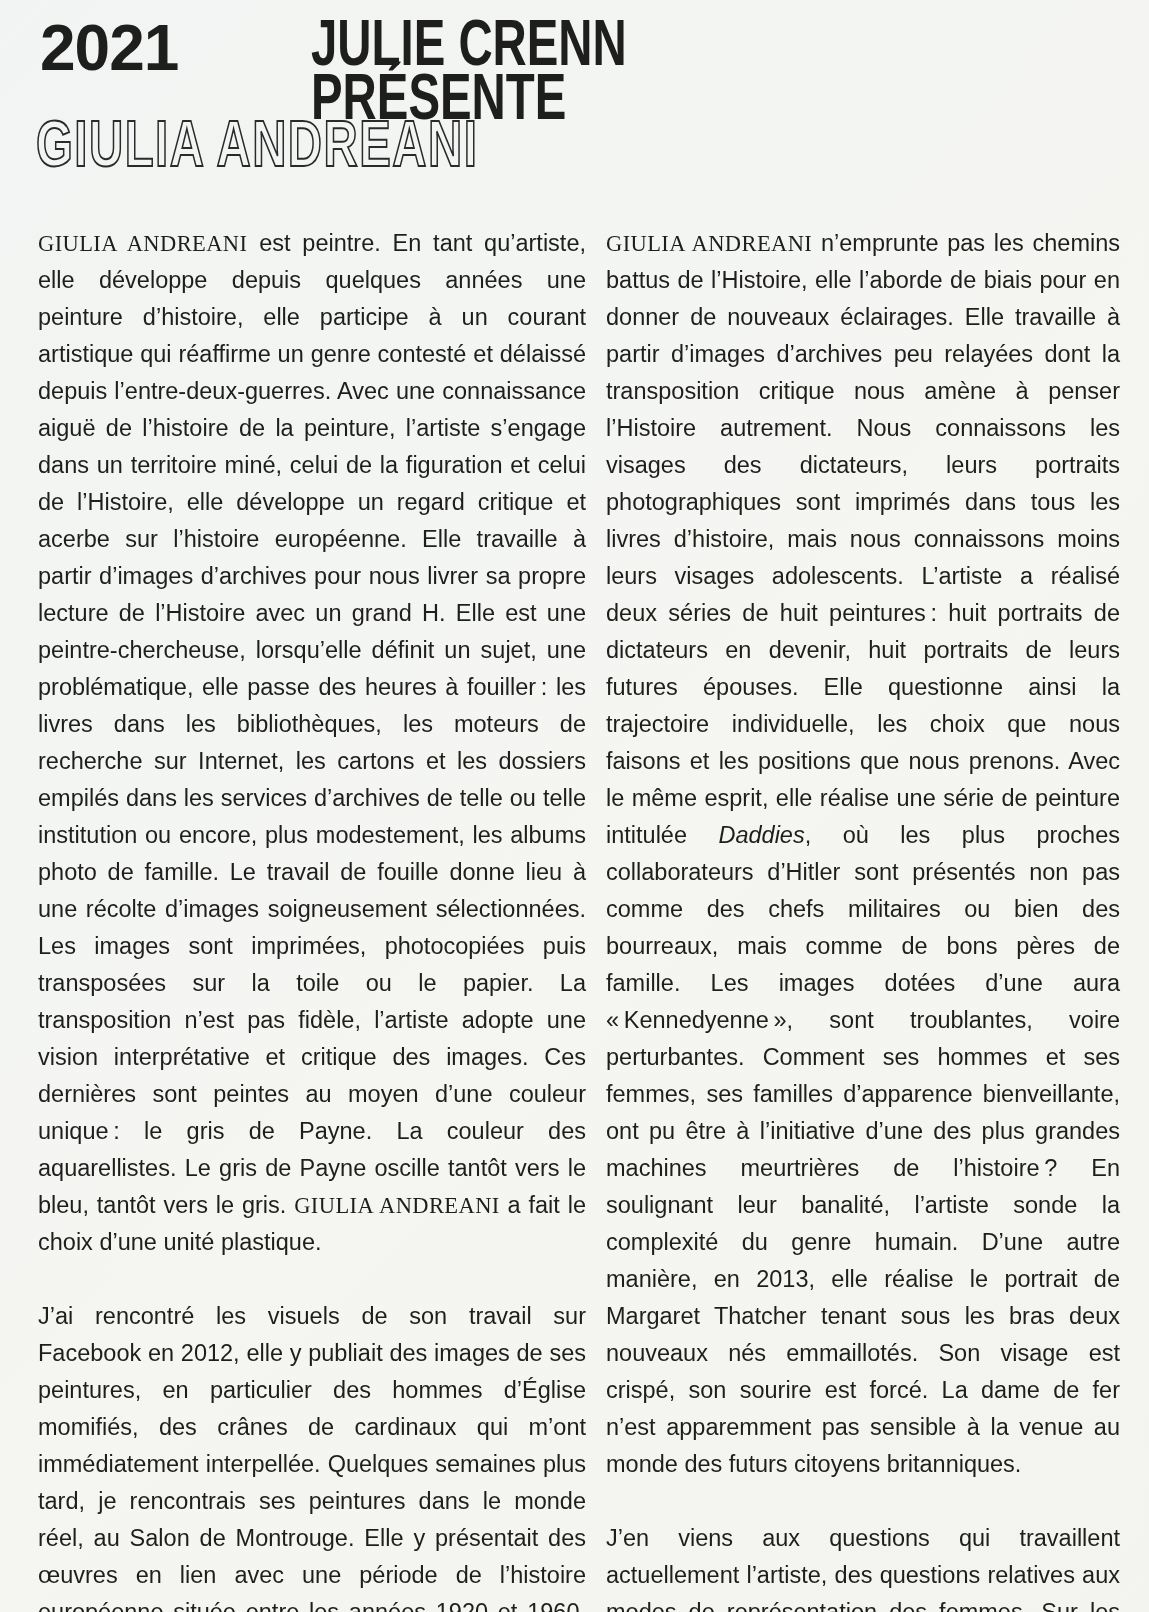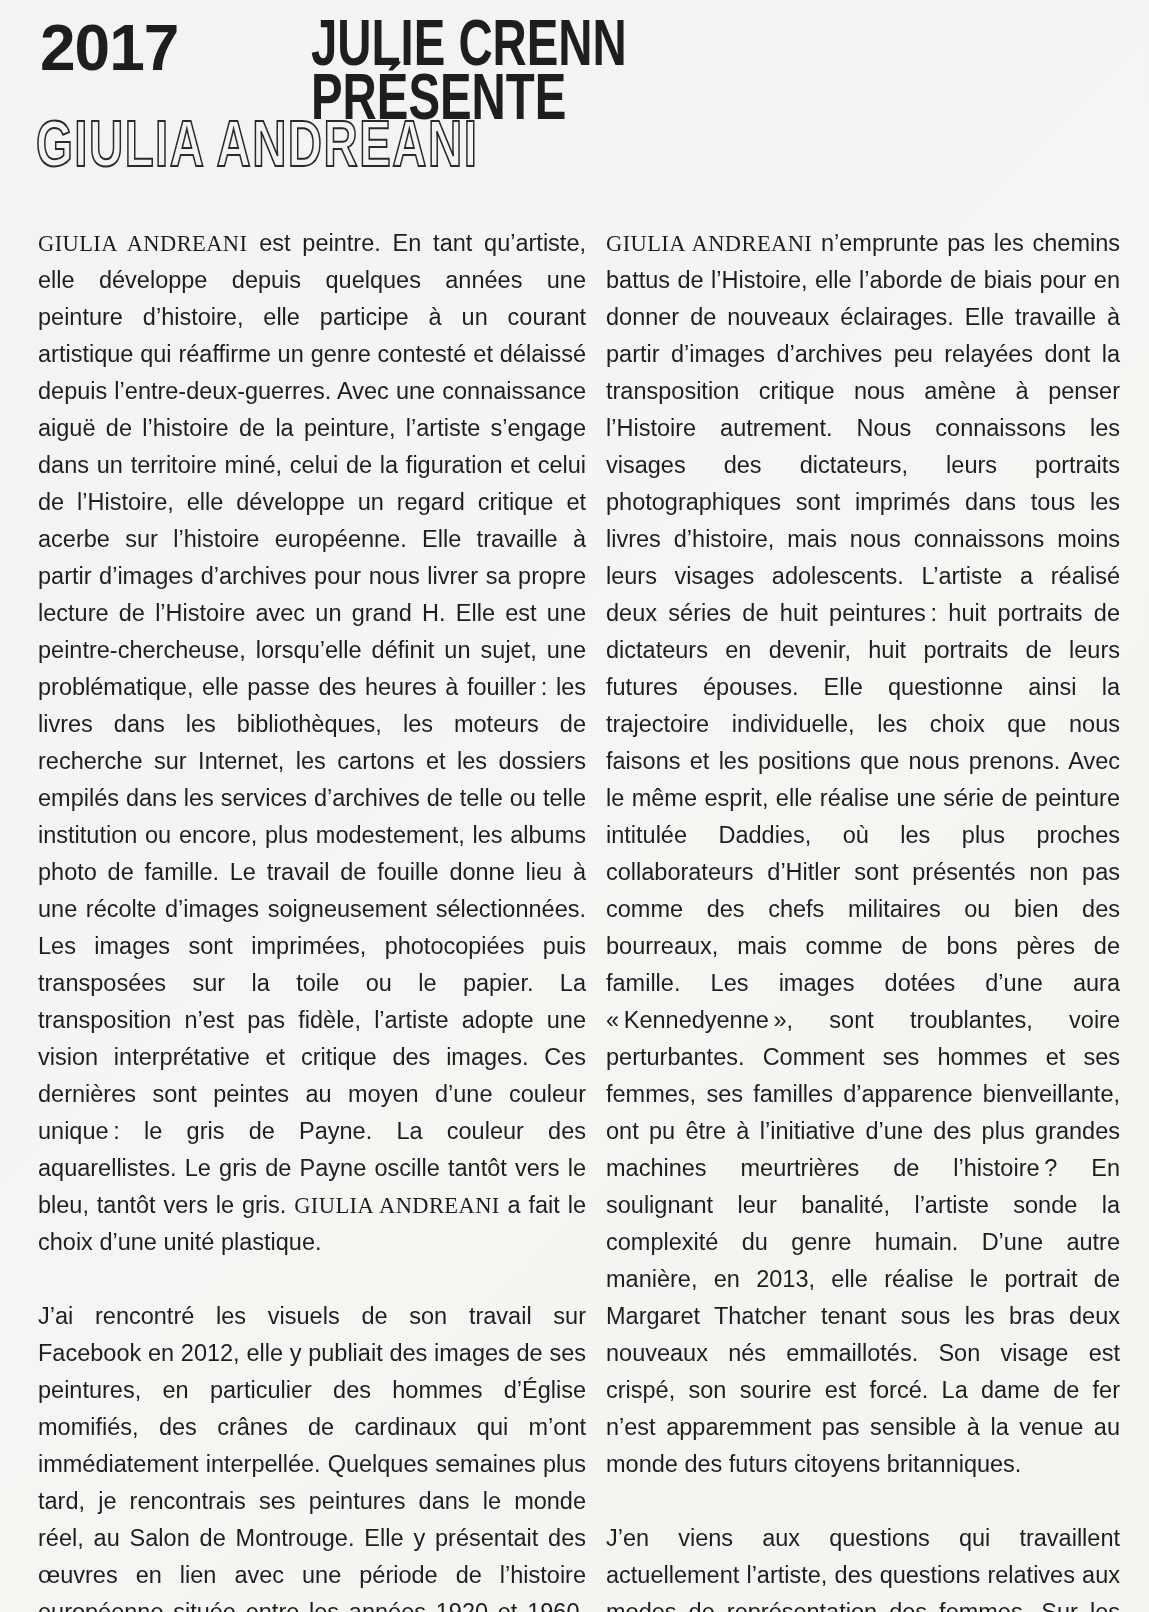--- a/index.html
+++ b/index.html
@@ -70,29 +70,29 @@
     text-align: justify;
     hyphens: auto;
     -webkit-hyphens: auto;
   }
   .para:last-child { margin-bottom: 0; }
   .sc {
     font-family: "Liberation Serif", serif;
     font-size: 22.5px;
     letter-spacing: 0.4px;
   }
-  .i { }
+  .i { font-style: italic; }
 </style>
 </head>
 <body>
 
 <div class="page">
 
   <header>
-    <div class="year">2017</div>
+    <div class="year">2021</div>
     <div class="presenter">
       <div>JULIE CRENN</div>
       <div>PRÉSENTE</div>
     </div>
     <div class="artist">GIULIA ANDREANI</div>
   </header>
 
   <main class="columns">
     <section class="col">
         <p class="para"><span class="sc">GIULIA ANDREANI</span><span> est peintre. En tant qu’artiste, elle développe depuis quelques années une peinture d’histoire, elle participe à un courant artistique qui réaffirme un genre contesté et délaissé depuis l’entre-deux-guerres. Avec une connaissance aiguë de l’histoire de la peinture, l’artiste s’engage dans un territoire miné, celui de la figuration et celui de l’Histoire, elle développe un regard critique et acerbe sur l’histoire européenne. Elle travaille à partir d’images d’archives pour nous livrer sa propre lecture de l’Histoire avec un grand H. Elle est une peintre-chercheuse, lorsqu’elle définit un sujet, une problématique, elle passe des heures à fouiller : les livres dans les bibliothèques, les moteurs de recherche sur Internet, les cartons et les dossiers empilés dans les services d’archives de telle ou telle institution ou encore, plus modestement, les albums photo de famille. Le travail de fouille donne lieu à une récolte d’images soigneusement sélectionnées. Les images sont imprimées, photocopiées puis transposées sur la toile ou le papier. La transposition n’est pas fidèle, l’artiste adopte une vision interprétative et critique des images. Ces dernières sont peintes au moyen d’une couleur unique : le gris de Payne. La couleur des aquarellistes. Le gris de Payne oscille tantôt vers le bleu, tantôt vers le gris. </span><span class="sc">GIULIA ANDREANI</span><span> a fait le choix d’une unité plastique.</span></p>

